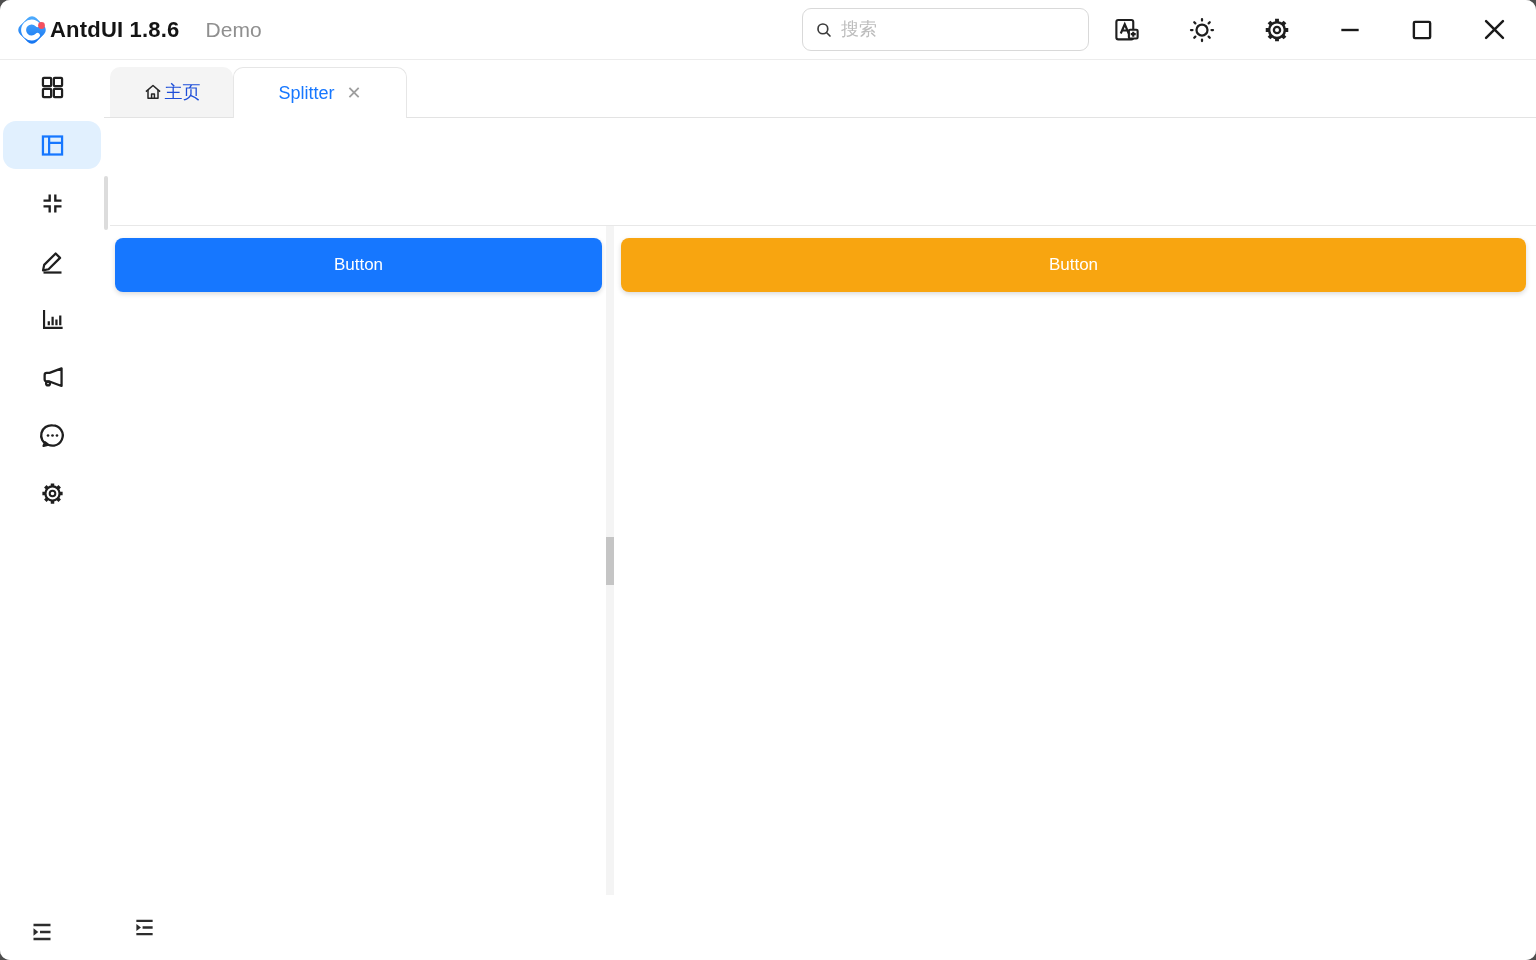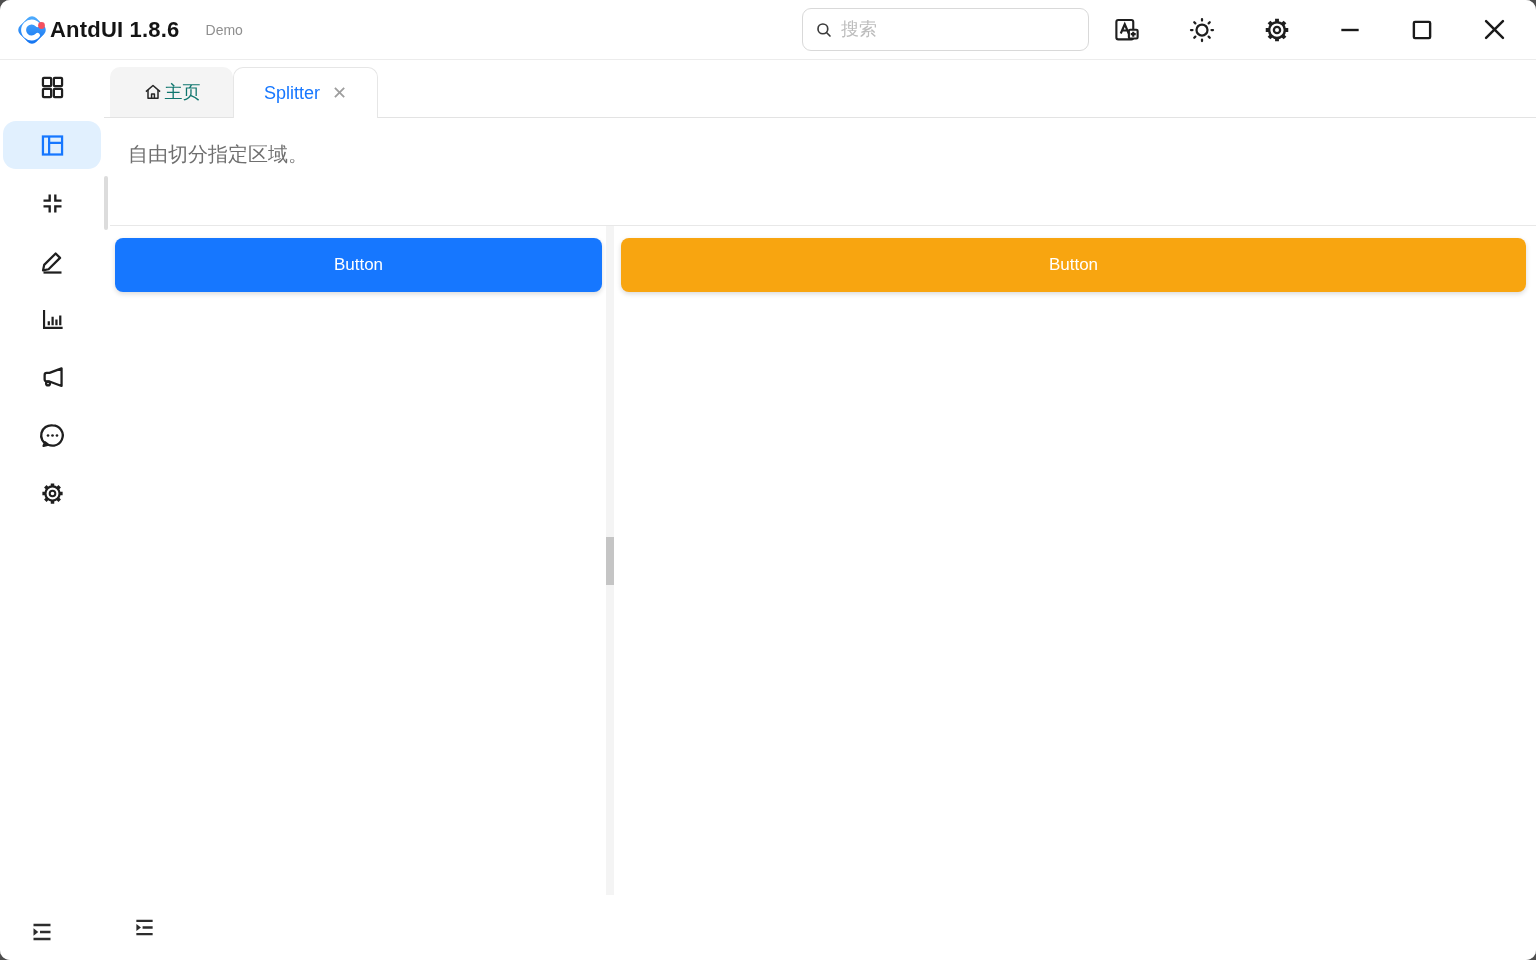--- a/index.html
+++ b/index.html
@@ -7,21 +7,21 @@
   body { background:#4e4e4e; font-family:"Liberation Sans", sans-serif; }
 
   .window{ position:absolute; inset:0; background:#fff; border-radius:10px;
            overflow:hidden; box-shadow: inset 0 0 0 1px #9a9a9a; display:flex; flex-direction:column;}
 
   
   .titlebar{ height:60px; flex:0 0 60px; display:flex; align-items:center;
              padding-left:14px; border-bottom:1px solid #ececec; background:#fff;}
   .logo{ width:36px; height:36px; }
   .app-name{ font-size:22px; font-weight:700; color:#141414; letter-spacing:.2px;}
-  .mode-label{ margin-left:26px; font-size:14px; color:#8f8f8f;}
+  .mode-label{ margin-left:26px; font-size:21px; color:#8f8f8f;}
   .search-box{ margin-left:auto; width:287px; height:43px; border:1px solid #d9d9d9;
                border-radius:9px; display:flex; align-items:center; padding:0 12px; gap:8px; background:#fff;}
   .search-box input{ border:none; outline:none; flex:1; font-size:18px; color:#333;
                      font-family:"Liberation Sans",sans-serif; background:transparent;}
   .search-box input::placeholder{ color:#bcbcbc; }
   .tb-icon{ width:75px; height:60px; display:flex; align-items:center; justify-content:center; cursor:pointer;}
   .win-btn{ width:72px; height:60px; display:flex; align-items:center; justify-content:center; cursor:pointer;}
   .win-btn:last-child{ margin-right:6px; }
 
   
@@ -36,22 +36,22 @@
                   display:flex; align-items:center; justify-content:center; cursor:pointer;}
   .side-scroll-thumb{ position:absolute; left:104px; top:116px; width:4px; height:54px;
                       background:#dcdcdc; border-radius:2px; }
 
   
   .content{ flex:1; display:flex; flex-direction:column; min-width:0;}
   .tabstrip{ height:58px; flex:0 0 58px; display:flex; align-items:flex-end; padding-left:6px;
              border-bottom:1px solid #e3e3e3; position:relative; background:#fff;}
   .tab{ height:50px; display:flex; align-items:center; justify-content:center;
         border-radius:10px 10px 0 0; font-size:18px; cursor:pointer;}
-  .tab-home{ width:123px; background:#f4f4f4; gap:2px; color:#0f766e;}
-  .tab-active{ width:145px; background:#fff; border:1px solid #e6e6e6; border-bottom:none;
+  .tab-home{ width:123px; background:#f4f4f4; gap:2px; color:#1d4ed8;}
+  .tab-active{ width:174px; background:#fff; border:1px solid #e6e6e6; border-bottom:none;
                margin-bottom:-1px; height:51px; z-index:2; gap:12px; color:#1677ff;}
   .tab-close{ color:#9e9e9e; font-size:18px; line-height:1; cursor:pointer;}
 
   .page-header{ height:107px; flex:0 0 107px; padding:14px 0 0 24px;}
   .page-title{ font-size:33px; font-weight:700; color:#0f0f0f;}
   .page-subtitle{ margin-top:9px; font-size:20px; color:#6f6f6f;}
 
   .splitter{ flex:1; display:flex; margin-left:6px; border-top:1px solid #e8e8e8; min-height:0;}
   .pane-left{ width:496px; flex:0 0 496px;}
   .divider{ width:8px; flex:0 0 8px; background:#f4f4f4; position:relative; cursor:col-resize;}
@@ -252,21 +252,20 @@
           </svg>
           <span>主页</span>
         </div>
         <div class="tab tab-active">
           <span>Splitter</span>
           <span class="tab-close">✕</span>
         </div>
       </div>
 
       <div class="page-header">
-        <div class="page-subtitle">自由切分指定区域。</div>
       </div>
 
       <div class="splitter">
         <div class="pane-left">
           <button class="demo-btn btn-blue">Button</button>
         </div>
         <div class="divider">
           <div class="divider-handle"></div>
         </div>
         <div class="pane-right">

